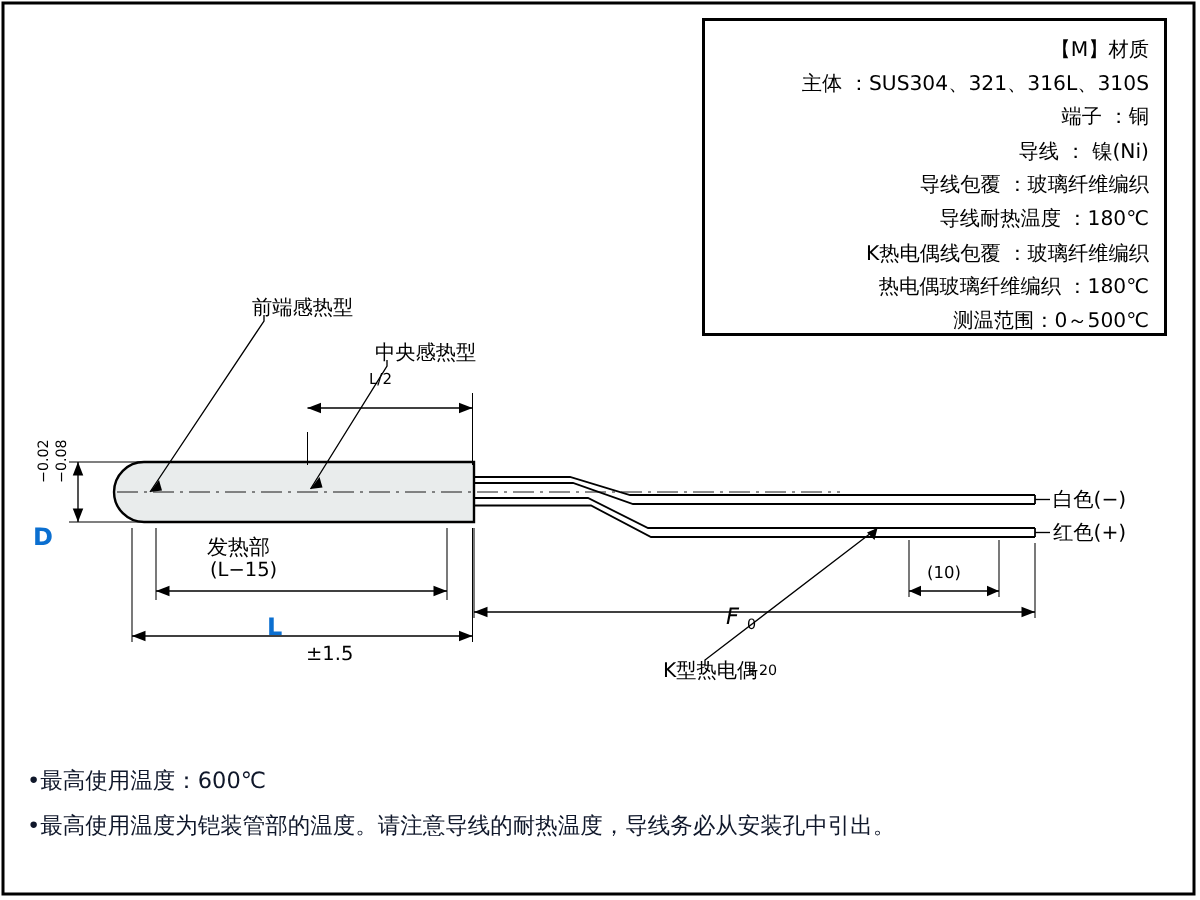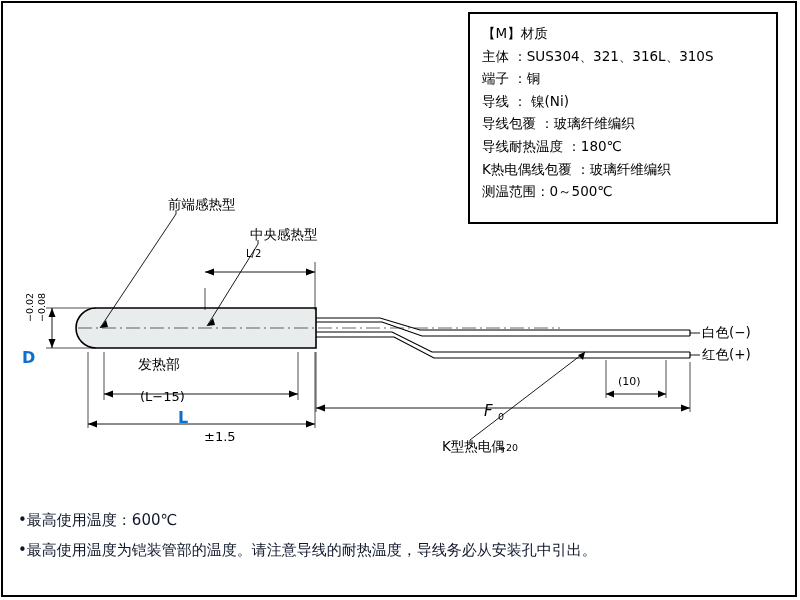--- a/index.html
+++ b/index.html
@@ -16,21 +16,21 @@
     border:2px solid #000;box-sizing:border-box;
   }
 
   
   .matbox{
     position:absolute;left:468px;top:12px;width:310px;height:212px;
     border:2px solid #000;background:#fff;box-sizing:border-box;
     padding:8px 10px 0 12px;
   }
   .matbox .line{
-    font-size:13.5px;line-height:22.6px;white-space:nowrap;color:#000;
+    font-size:13.5px;line-height:22.6px;white-space:nowrap;color:#000;text-align:right;
   }
 
   
   .svgwrap{position:absolute;left:0;top:0;width:800px;height:600px;}
 
   .lbl{position:absolute;font-size:13.5px;white-space:nowrap;color:#000;}
   .lbl-blue{color:#0b6fd0;}
   .tiny{font-size:9.5px;}
 
   
@@ -48,20 +48,21 @@
 <div class="frame"></div>
 
 <div class="matbox">
   <div class="line">【M】材质</div>
   <div class="line">主体 ：SUS304、321、316L、310S</div>
   <div class="line">端子 ：铜</div>
   <div class="line">导线 ：  镍(Ni)</div>
   <div class="line">导线包覆 ：玻璃纤维编织</div>
   <div class="line">导线耐热温度 ：180℃</div>
   <div class="line">K热电偶线包覆 ：玻璃纤维编织</div>
+  <div class="line">热电偶玻璃纤维编织 ：180℃</div>
   <div class="line">测温范围：0～500℃</div>
 </div>
 
 <svg class="svgwrap" viewBox="0 0 800 600" xmlns="http://www.w3.org/2000/svg">
 
   <path d="M 96 308 L 316 308 L 316 348 L 96 348 A 20 20 0 0 1 96 308 Z" fill="#e9ecec" stroke="#000" stroke-width="1.6"></path>
 
   <line x1="78" y1="328" x2="560" y2="328" stroke="#000" stroke-width="0.6" stroke-dasharray="14,4,2,4"></line>
 
   <path d="M 316 318 L 380 318 L 420 330 L 690 330" fill="none" stroke="#000" stroke-width="1.2"></path>
@@ -121,21 +122,21 @@
   <line x1="690" y1="333" x2="700" y2="333" stroke="#000" stroke-width="0.9"></line>
   <line x1="690" y1="355" x2="700" y2="355" stroke="#000" stroke-width="0.9"></line>
 </svg>
 
 <div class="lbl" style="left:168px;top:196px;">前端感热型</div>
 <div class="lbl" style="left:250px;top:226px;">中央感热型</div>
 
 <div class="lbl" style="left:246px;top:248px;font-size:10px;">L/2</div>
 
 <div class="lbl" style="left:138px;top:356px;font-size:14px;">发热部</div>
-<div class="lbl" style="left:140px;top:389px;font-size:13px;">(L−15)</div>
+<div class="lbl" style="left:140px;top:373px;font-size:13px;">(L−15)</div>
 
 <div class="lbl lbl-blue" style="left:178px;top:408px;font-size:16px;font-weight:bold;">L</div>
 <div class="lbl" style="left:204px;top:410px;font-size:13px;margin-top:19px;">±1.5</div>
 
 <div class="lbl lbl-blue" style="left:22px;top:348px;font-size:16px;font-weight:bold;">D</div>
 <div class="lbl tiny vert" style="left:24px;top:322px;">−0.02</div>
 <div class="lbl tiny vert" style="left:36px;top:322px;">−0.08</div>
 
 <div class="lbl" style="left:484px;top:402px;font-size:15px;font-style:italic;">F</div>
 <div class="lbl tiny" style="left:498px;top:398px;margin-top:44px;">+20</div>

